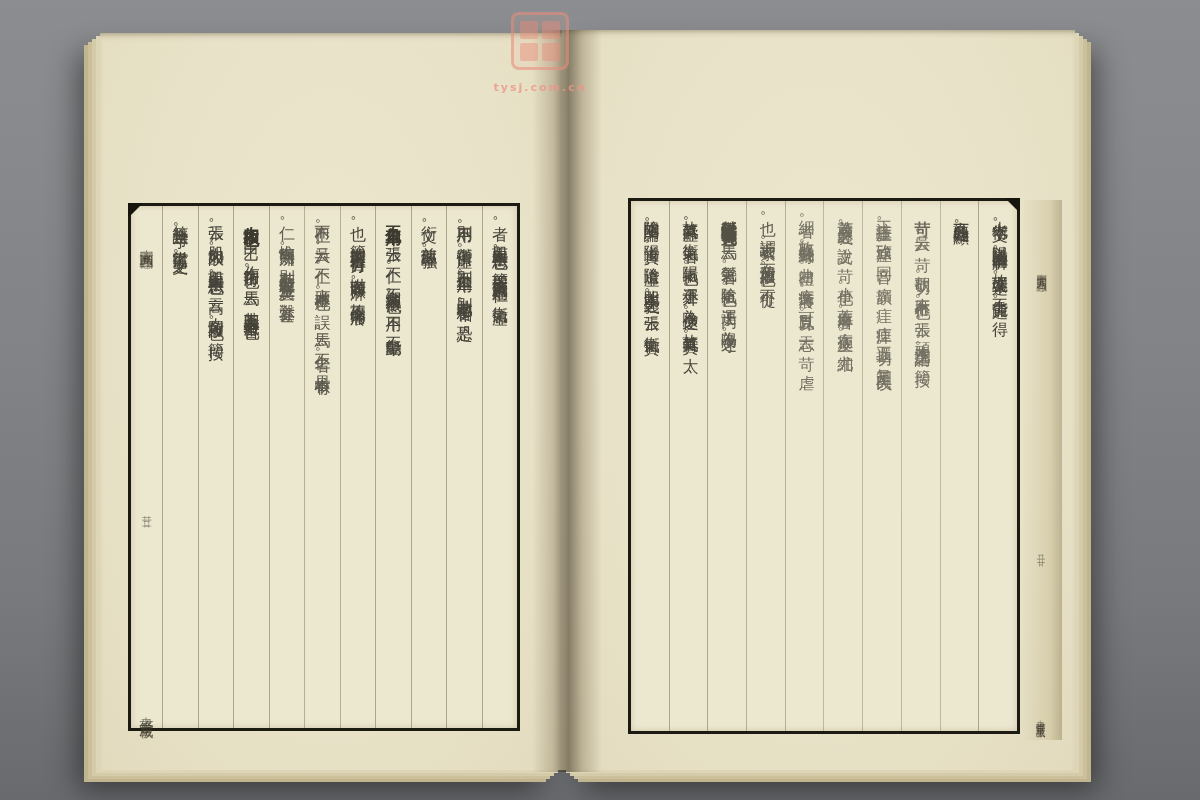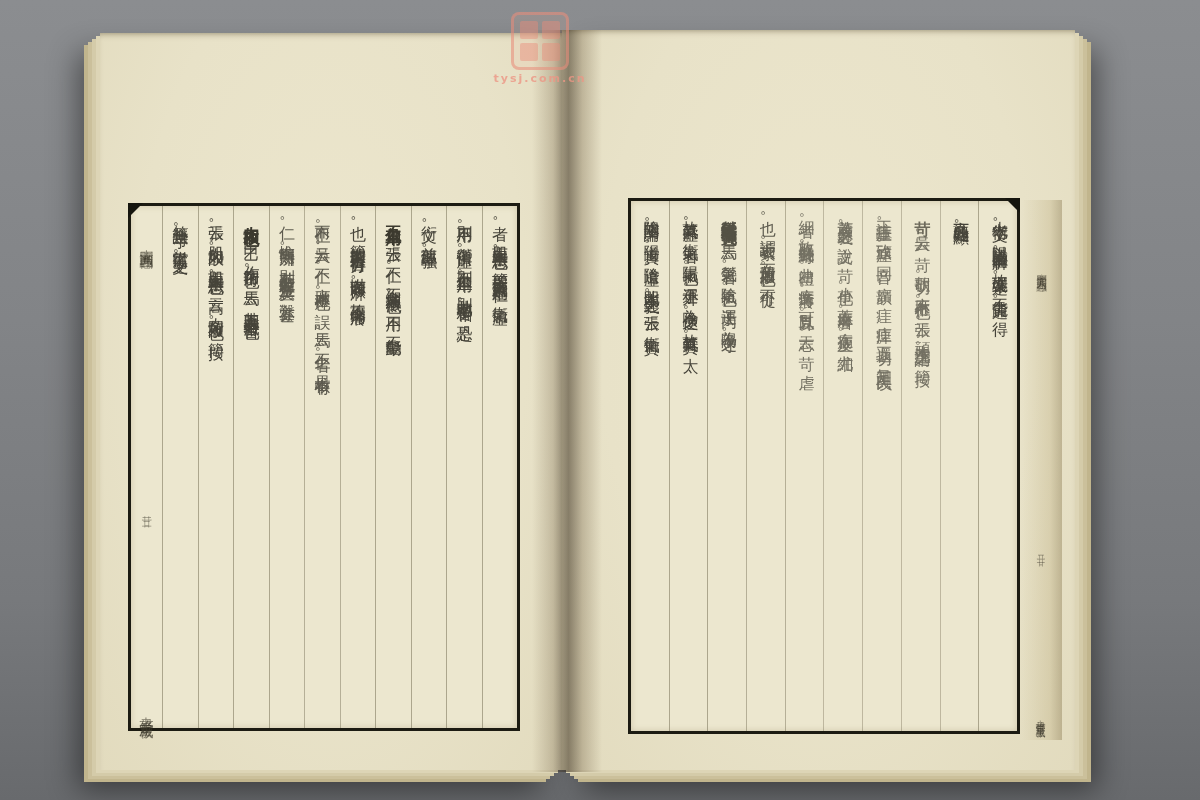--- a/index.html
+++ b/index.html
@@ -86,21 +86,21 @@
     position:absolute; left:492px; top:12px; width:96px; height:100px; z-index:10;
     display:flex; flex-direction:column; align-items:center; pointer-events:none;
   }
   .wm-seal {
     width:58px; height:58px; border:3px solid rgba(232,140,122,.55); border-radius:8px;
     display:grid; grid-template-columns:1fr 1fr; grid-template-rows:1fr 1fr; gap:4px; padding:6px;
     background:rgba(240,170,150,.12);
   }
   .wm-seal i { background:rgba(232,140,122,.45); border-radius:2px; }
   .wm-text {
-    margin-top:2px; font-family:"DejaVu Sans","Liberation Sans",sans-serif;
+    margin-top:11px; font-family:"DejaVu Sans","Liberation Sans",sans-serif;
     font-size:11px; font-weight:bold; letter-spacing:2px; color:rgba(236,150,132,.8);
   }
 </style>
 </head>
 <body>
 
 <div class="book">
 
   <div class="page page-left">
     <div class="frame">

